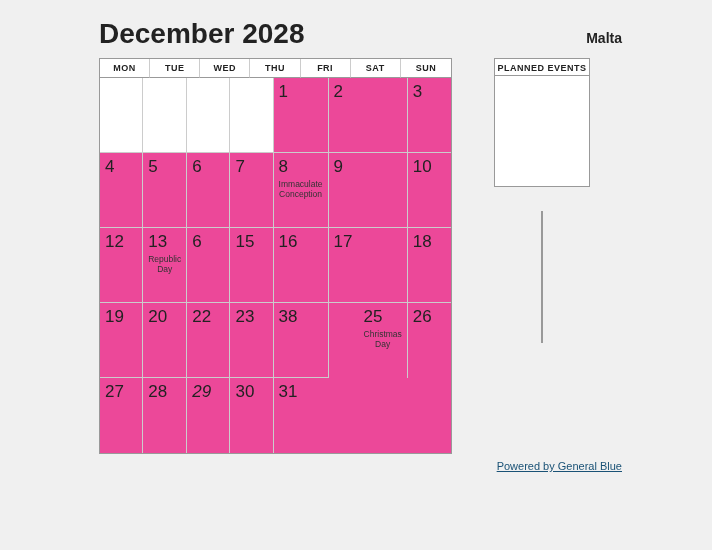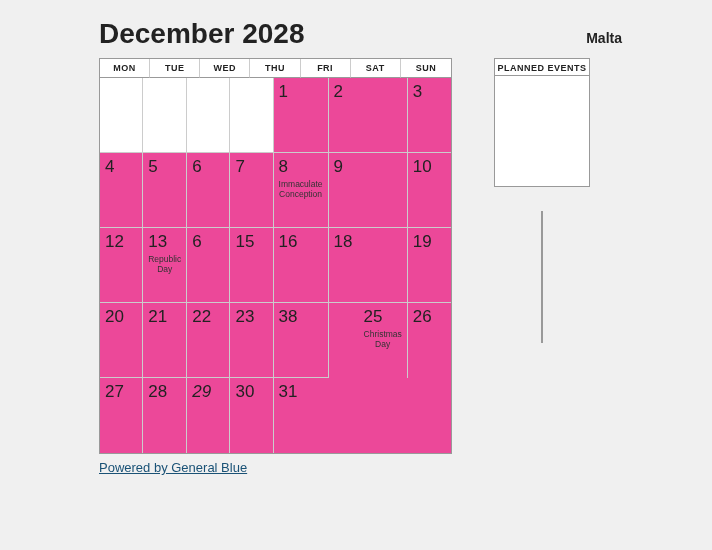--- a/index.html
+++ b/index.html
@@ -114,22 +114,23 @@
       display: block;
       margin-bottom: 2px;
     }
     .cal-event {
       font-size: 8.5px;
       color: #333;
       line-height: 1.2;
       text-align: center;
     }
     .footer {
+      text-align: right;
       margin-top: 6px;
-      font-size: 13px;
+      font-size: 11px;
     }
     .footer a {
       color: #1a5276;
       text-decoration: underline;
     }
   </style>
 </head>
 <body>
 
 <div class="page">
@@ -197,30 +198,30 @@
           <div class="cal-cell">
             <span class="cal-date">6</span>
           </div>
           <div class="cal-cell">
             <span class="cal-date">15</span>
           </div>
           <div class="cal-cell">
             <span class="cal-date">16</span>
           </div>
           <div class="cal-cell">
+            <span class="cal-date">17</span>
+          </div>
+          <div class="cal-cell">
             <span class="cal-date">18</span>
           </div>
           <div class="cal-cell">
             <span class="cal-date">19</span>
           </div>
           <div class="cal-cell">
             <span class="cal-date">20</span>
-          </div>
-          <div class="cal-cell">
-            <span class="cal-date">21</span>
           </div>
           <div class="cal-cell">
             <span class="cal-date">22</span>
           </div>
           <div class="cal-cell">
             <span class="cal-date">23</span>
           </div>
           <div class="cal-cell">
             <span class="cal-date">38</span>
           </div>

